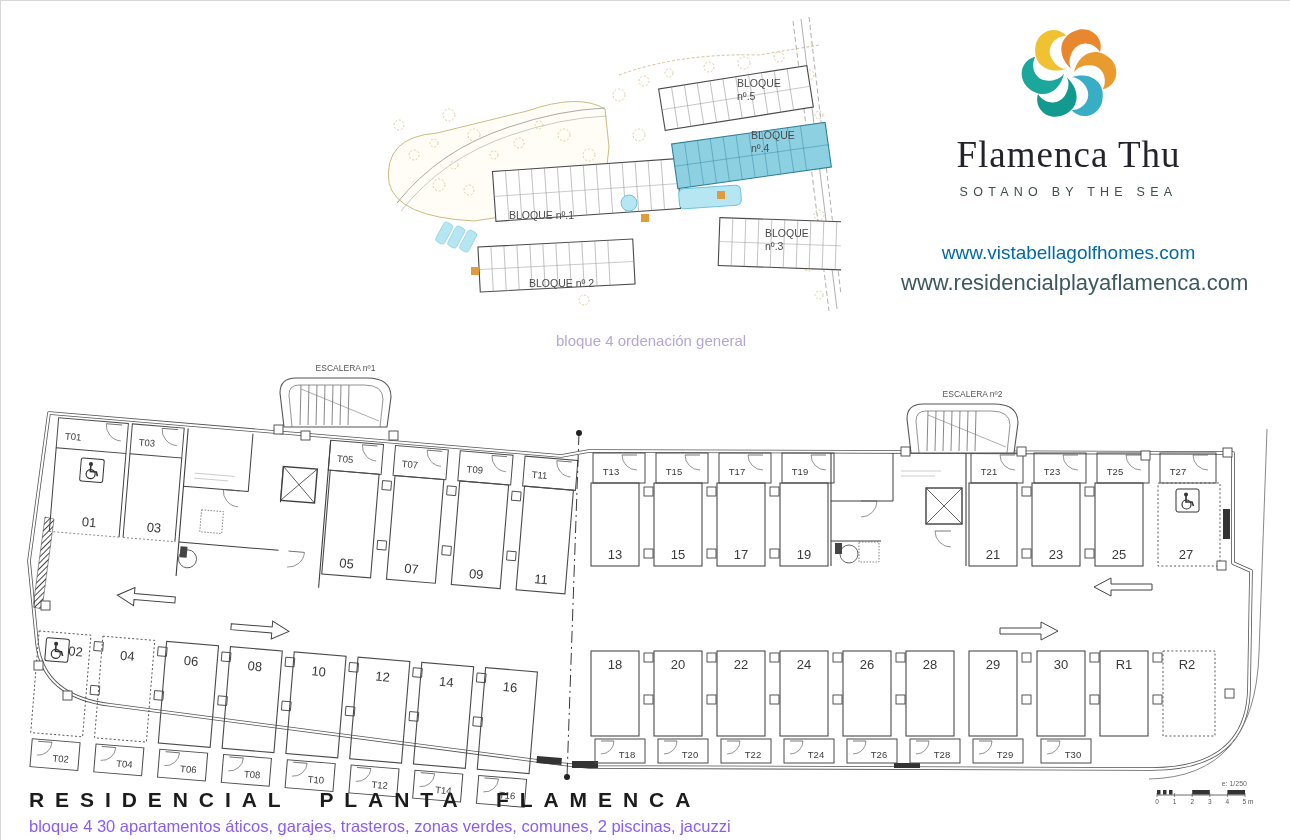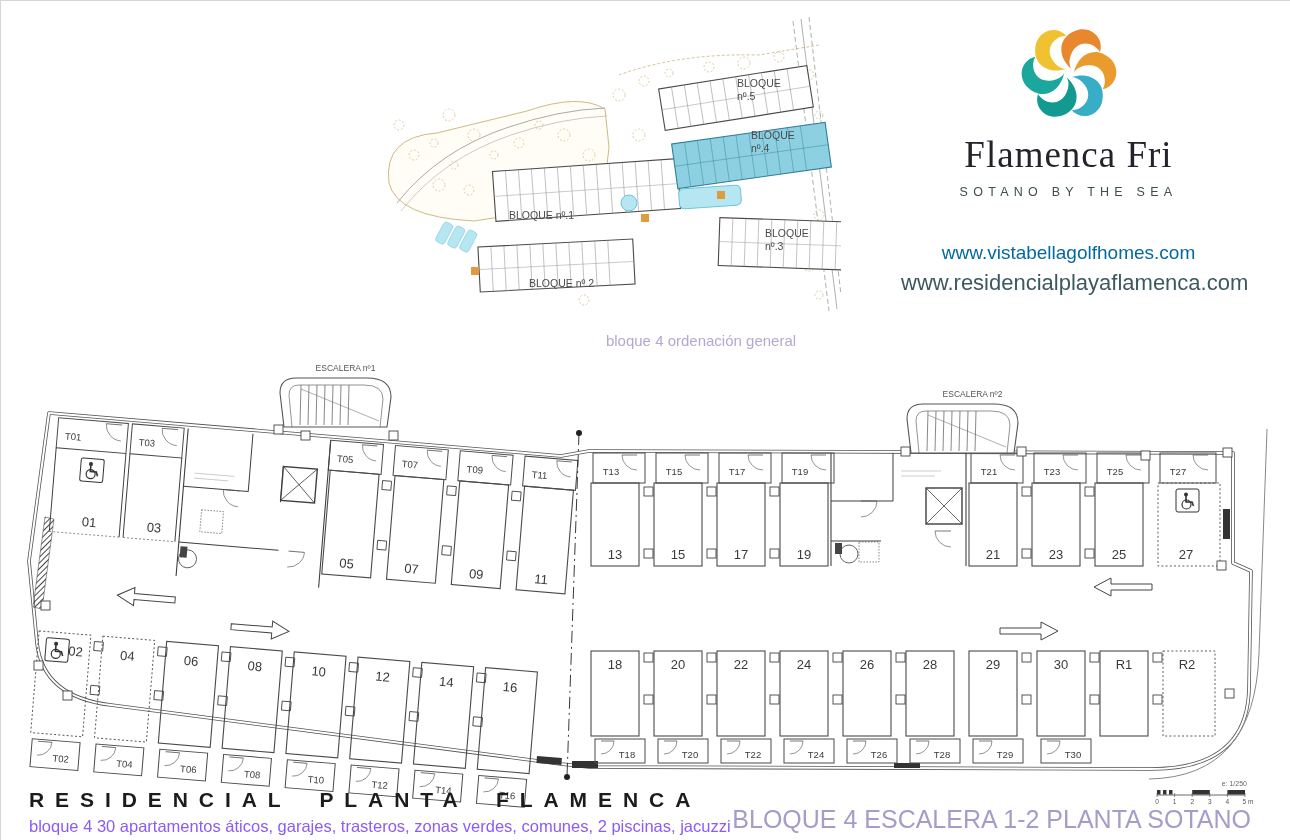--- a/index.html
+++ b/index.html
@@ -8,21 +8,21 @@
         font-family:"Liberation Sans",sans-serif;color:#333;}
   svg text{font-family:"Liberation Sans",sans-serif;}
   .abs{position:absolute;}
   
   .brand{left:900px;top:22px;width:335px;text-align:center;}
   .brand-name{font-family:"Liberation Serif",serif;font-size:37px;color:#23232b;letter-spacing:1px;margin-top:6px;}
   .brand-tagline{font-size:12.5px;color:#3f4e4d;letter-spacing:.42em;margin-top:9px;}
   .brand-urls{margin-top:40px;line-height:1.45;}
   .url1{font-size:19px;color:#0369a1;}
   .url2{font-size:22px;color:#3c5960;}
-  .caption{left:555px;top:331px;width:290px;text-align:center;font-size:15px;color:#b6a7d2;}
+  .caption{left:555px;top:331px;width:290px;font-size:15px;color:#b6a7d2;}
   .footer-left{left:28px;top:787px;}
   .footer-title{font-size:21px;font-weight:700;color:#1c1c1c;letter-spacing:.52em;word-spacing:.55em;white-space:nowrap;}
   .footer-sub{font-size:16.5px;color:#8b5cf6;margin-top:5px;white-space:nowrap;}
   .drawing-title{right:40px;top:804px;font-size:25px;color:#a79bc8;white-space:nowrap;}
 </style>
 </head>
 <body>
 
 <div class="page">
 
@@ -161,21 +161,21 @@
 
   <div class="abs brand">
     <svg id="logo" width="100" height="100" viewBox="-52 -52 104 104">
         <path d="M0,-5 C -20,-9 -30,-28 -14,-44 C -3,-54 14,-49 17,-35 C 6,-41 -9,-35 -8,-20 C -7.5,-12 -4,-7 0,-5 Z" fill="#f0c232" transform="rotate(-30)"></path>
         <path d="M0,-5 C -20,-9 -30,-28 -14,-44 C -3,-54 14,-49 17,-35 C 6,-41 -9,-35 -8,-20 C -7.5,-12 -4,-7 0,-5 Z" fill="#e8872d" transform="rotate(30)"></path>
         <path d="M0,-5 C -20,-9 -30,-28 -14,-44 C -3,-54 14,-49 17,-35 C 6,-41 -9,-35 -8,-20 C -7.5,-12 -4,-7 0,-5 Z" fill="#e99b2e" transform="rotate(90)"></path>
         <path d="M0,-5 C -20,-9 -30,-28 -14,-44 C -3,-54 14,-49 17,-35 C 6,-41 -9,-35 -8,-20 C -7.5,-12 -4,-7 0,-5 Z" fill="#38aec6" transform="rotate(150)"></path>
         <path d="M0,-5 C -20,-9 -30,-28 -14,-44 C -3,-54 14,-49 17,-35 C 6,-41 -9,-35 -8,-20 C -7.5,-12 -4,-7 0,-5 Z" fill="#129a90" transform="rotate(210)"></path>
         <path d="M0,-5 C -20,-9 -30,-28 -14,-44 C -3,-54 14,-49 17,-35 C 6,-41 -9,-35 -8,-20 C -7.5,-12 -4,-7 0,-5 Z" fill="#1ba79c" transform="rotate(270)"></path>
       </svg>
-    <div class="brand-name">Flamenca Fri</div>
+    <div class="brand-name">Flamenca Thu</div>
     <div class="brand-tagline">SOTANO BY THE SEA</div>
     <div class="brand-urls">
       <div class="url1">www.vistabellagolfhomes.com</div>
       <div class="url2">www.residencialplayaflamenca.com</div>
     </div>
   </div>
 
   <svg id="floorplan" class="abs" style="left:0;top:0;" width="1290" height="840" viewBox="0 0 1290 840">
       <defs>
         <pattern id="hatch" width="4" height="4" patternUnits="userSpaceOnUse" patternTransform="rotate(45)">
@@ -628,14 +628,13 @@
         <line x1="43.2" y1="14" x2="43.2" y2="18" stroke="#444" stroke-width="0.6"></line>
         <text x="60.800000000000004" y="25" font-size="6.5" fill="#555" text-anchor="middle">3</text>
         <line x1="60.800000000000004" y1="14" x2="60.800000000000004" y2="18" stroke="#444" stroke-width="0.6"></line>
         <text x="78.4" y="25" font-size="6.5" fill="#555" text-anchor="middle">4</text>
         <line x1="78.4" y1="14" x2="78.4" y2="18" stroke="#444" stroke-width="0.6"></line>
         <text x="99" y="25" font-size="6.5" fill="#555" text-anchor="middle">5 m</text>
         <line x1="96" y1="14" x2="96" y2="18" stroke="#444" stroke-width="0.6"></line>
       </g>
     </svg>
 
-  <div class="abs drawing-title">BLOQUE 4 ESCALERA 1-2 PLANTA SOTANO</div>
 </div>
 
 </body></html>

